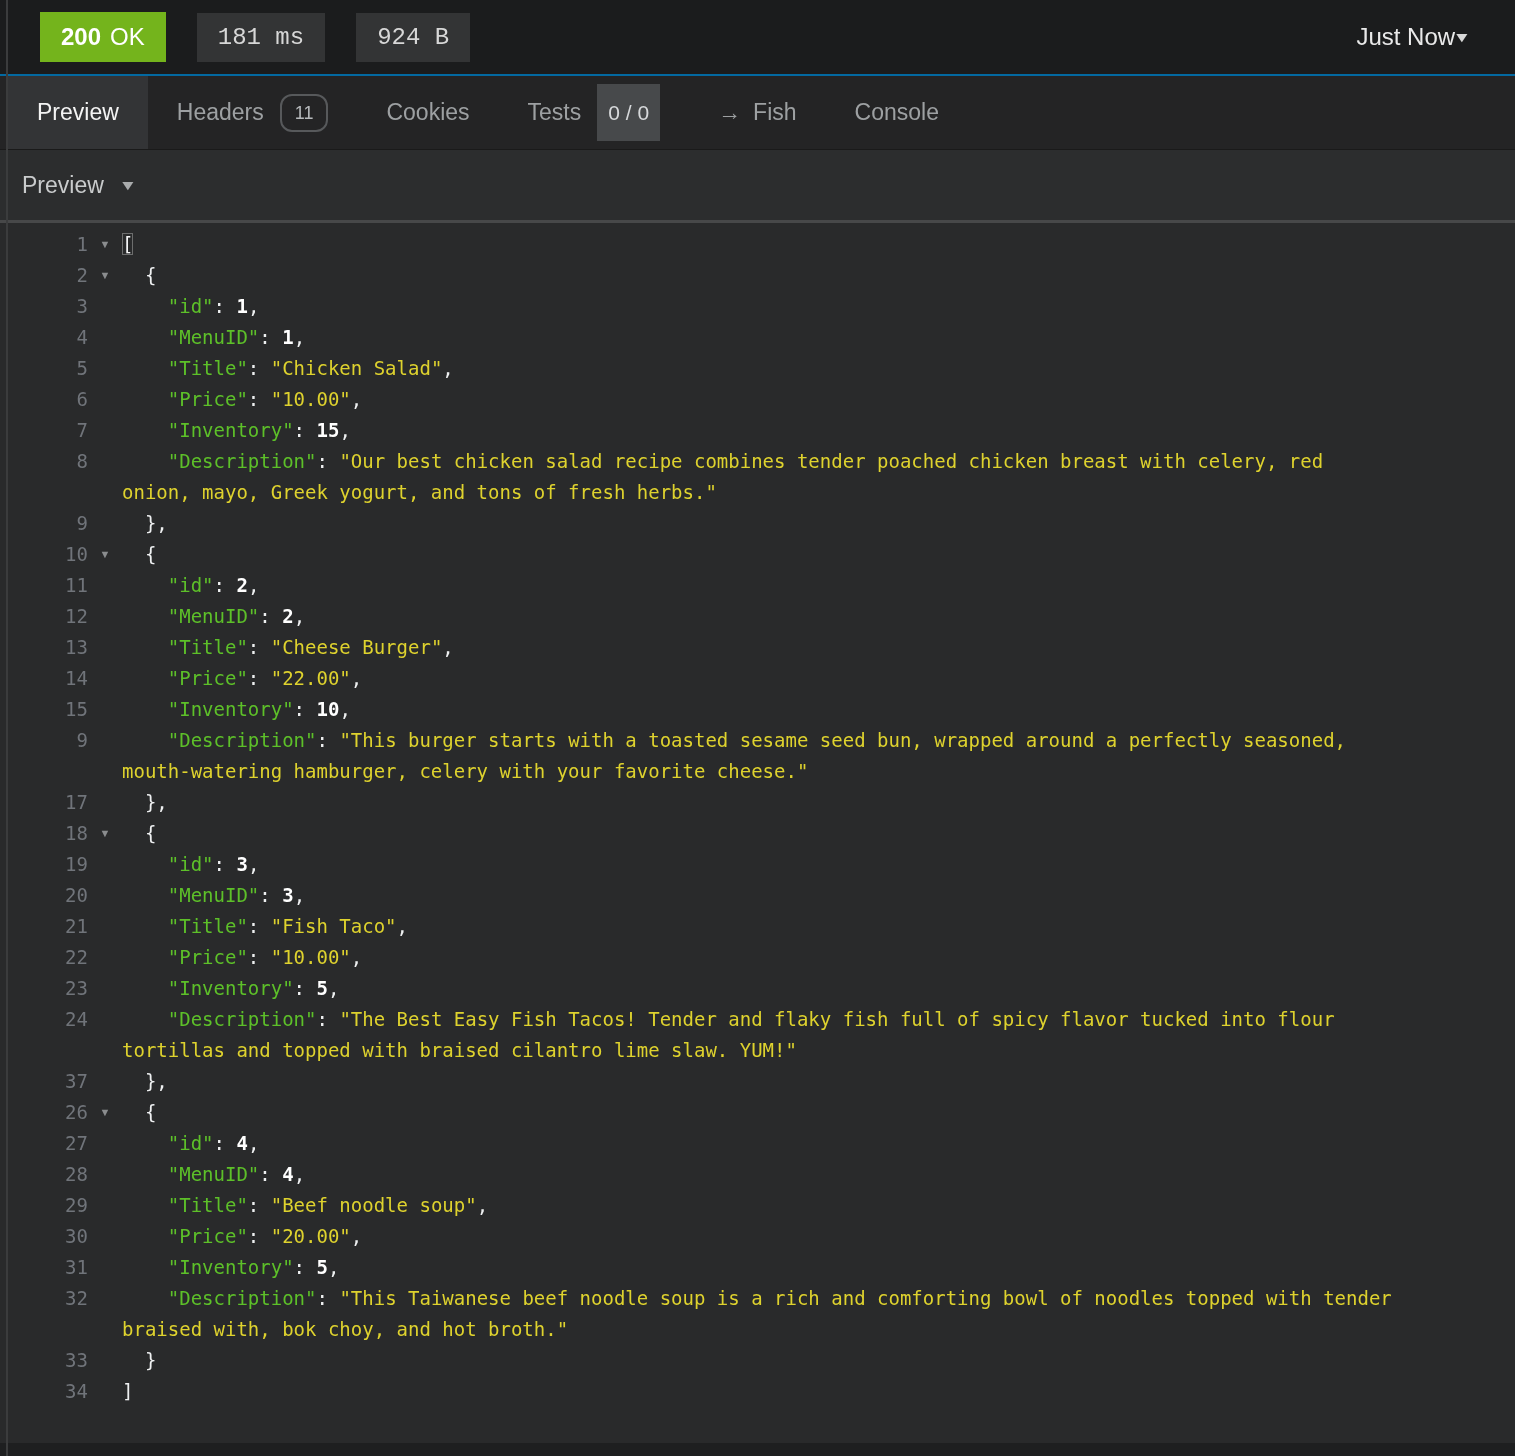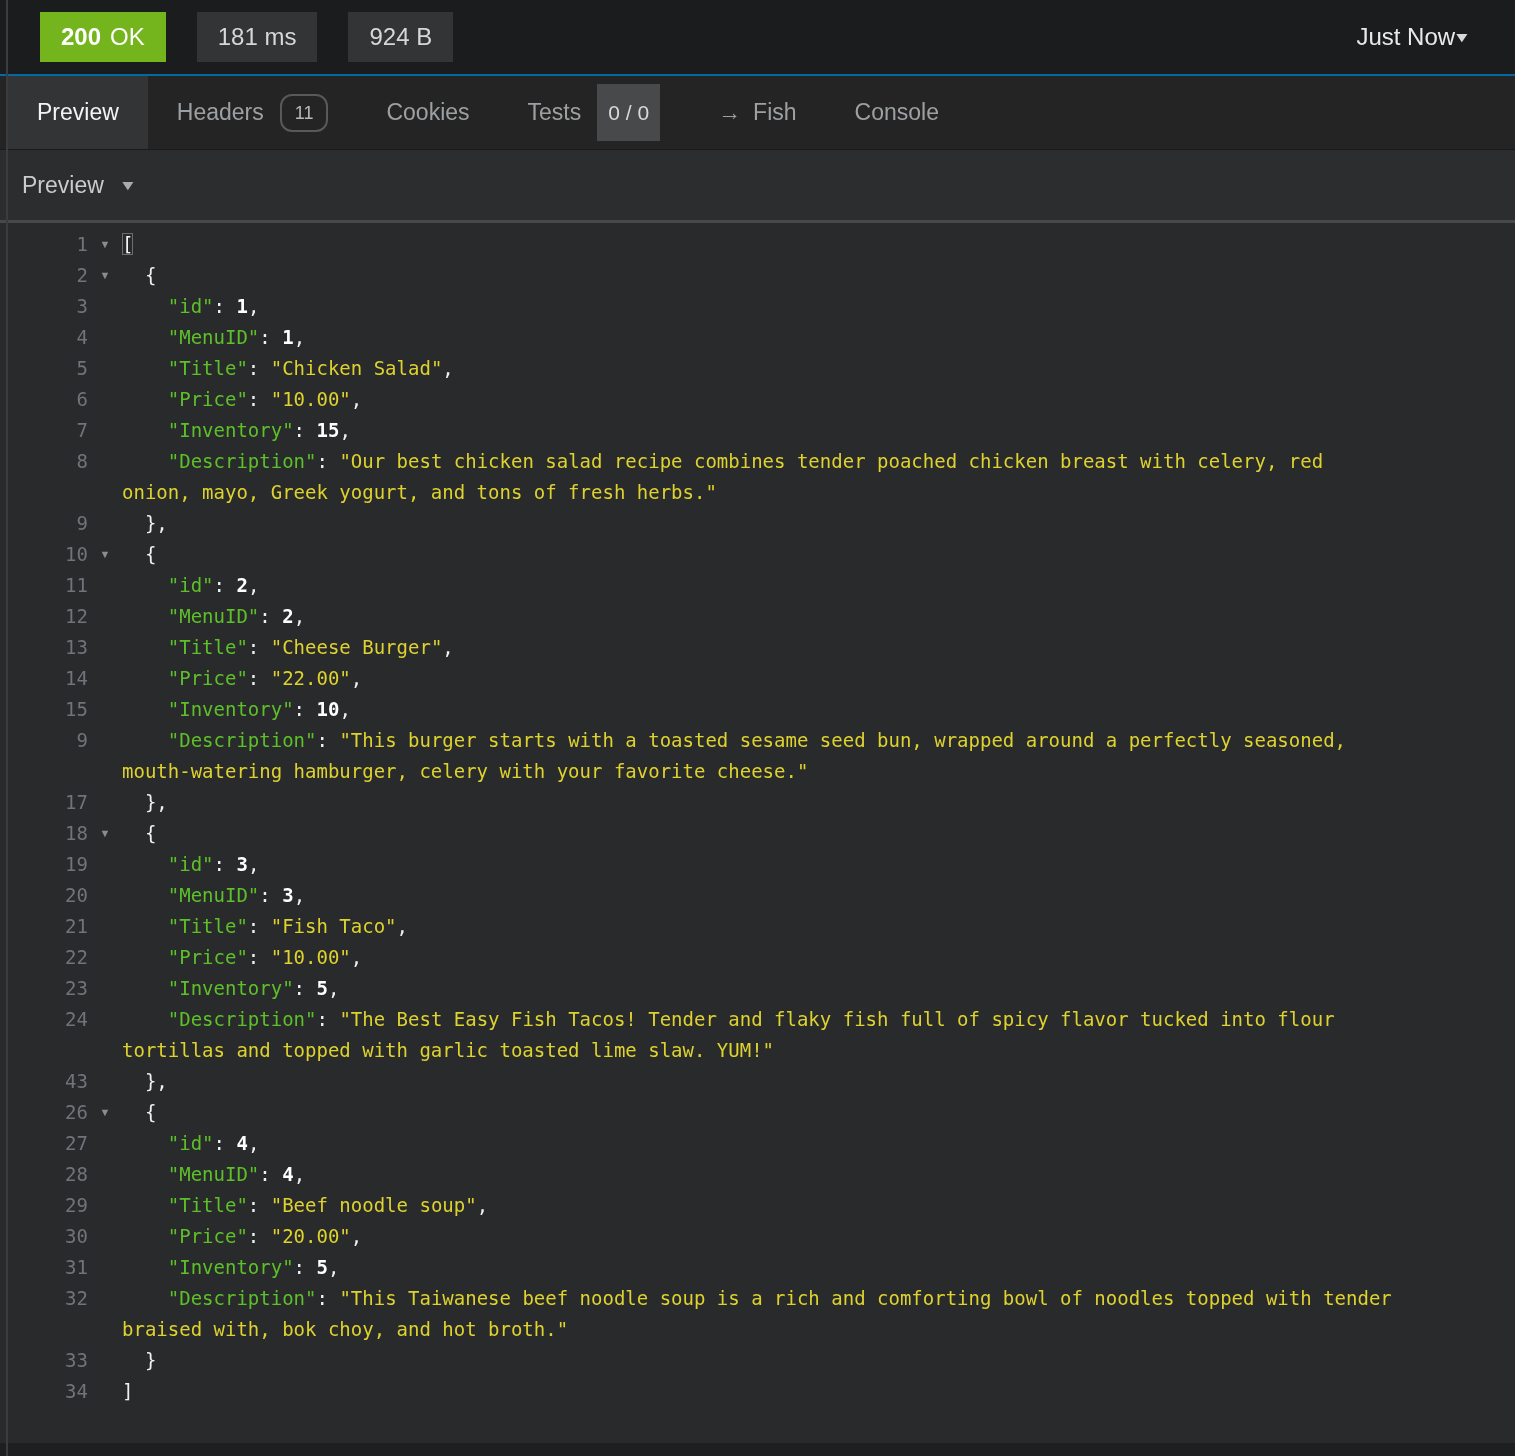--- a/index.html
+++ b/index.html
@@ -13,21 +13,21 @@
   .left-edge { position:absolute; left:6px; top:0; bottom:0; width:2px; background:#3b3c3d; z-index:9; }
 
   
   .topbar {
     height:76px; background:#1b1c1d; display:flex; align-items:center;
     padding-left:40px; border-bottom:2px solid #0369a1;
   }
   .badge { font-size:24px; padding:11px 21px; display:inline-flex; align-items:center; }
   .badge-status { background:var(--status-green); color:#ffffff; }
   .badge-status .code { font-weight:bold; margin-right:9px; }
-  .badge-metric { background:#333435; color:#d7d7d7; margin-left:31px; }
+  .badge-metric { background:#333435; color:#d7d7d7; margin-left:31px;font-family:Liberation Mono, monospace; }
   .topbar-spacer { flex:1; }
   .history { color:#e9e9e9; font-size:24px; margin-right:46px; display:flex; align-items:center; cursor:pointer; }
   .caret { font-size:14px; color:#d8d8d8; transform:scaleX(1.35); display:inline-block; }
 
   
   .tabrow {
     height:74px; background:#242425; display:flex; align-items:stretch;
     padding-left:8px; border-bottom:1px solid #1a1a1a;
   }
   .tab {
@@ -251,24 +251,24 @@
       <span class="code-content"><span class="tok-p">    </span><span class="tok-k">"Inventory"</span><span class="tok-p">: </span><span class="tok-n">5</span><span class="tok-p">,</span></span>
     </div>
     <div class="code-row">
       <span class="gutter-num">24</span>
       <span class="gutter-fold"></span>
       <span class="code-content"><span class="tok-p">    </span><span class="tok-k">"Description"</span><span class="tok-p">: </span><span class="tok-s">"The Best Easy Fish Tacos! Tender and flaky fish full of spicy flavor tucked into flour</span></span>
     </div>
     <div class="code-row">
       <span class="gutter-num"></span>
       <span class="gutter-fold"></span>
-      <span class="code-content"><span class="tok-s">tortillas and topped with garlic toasted lime slaw. YUM!"</span></span>
-    </div>
-    <div class="code-row">
-      <span class="gutter-num">43</span>
+      <span class="code-content"><span class="tok-s">tortillas and topped with braised cilantro lime slaw. YUM!"</span></span>
+    </div>
+    <div class="code-row">
+      <span class="gutter-num">37</span>
       <span class="gutter-fold"></span>
       <span class="code-content"><span class="tok-p">  },</span></span>
     </div>
     <div class="code-row">
       <span class="gutter-num">26</span>
       <span class="gutter-fold">▼</span>
       <span class="code-content"><span class="tok-p">  {</span></span>
     </div>
     <div class="code-row">
       <span class="gutter-num">27</span>

